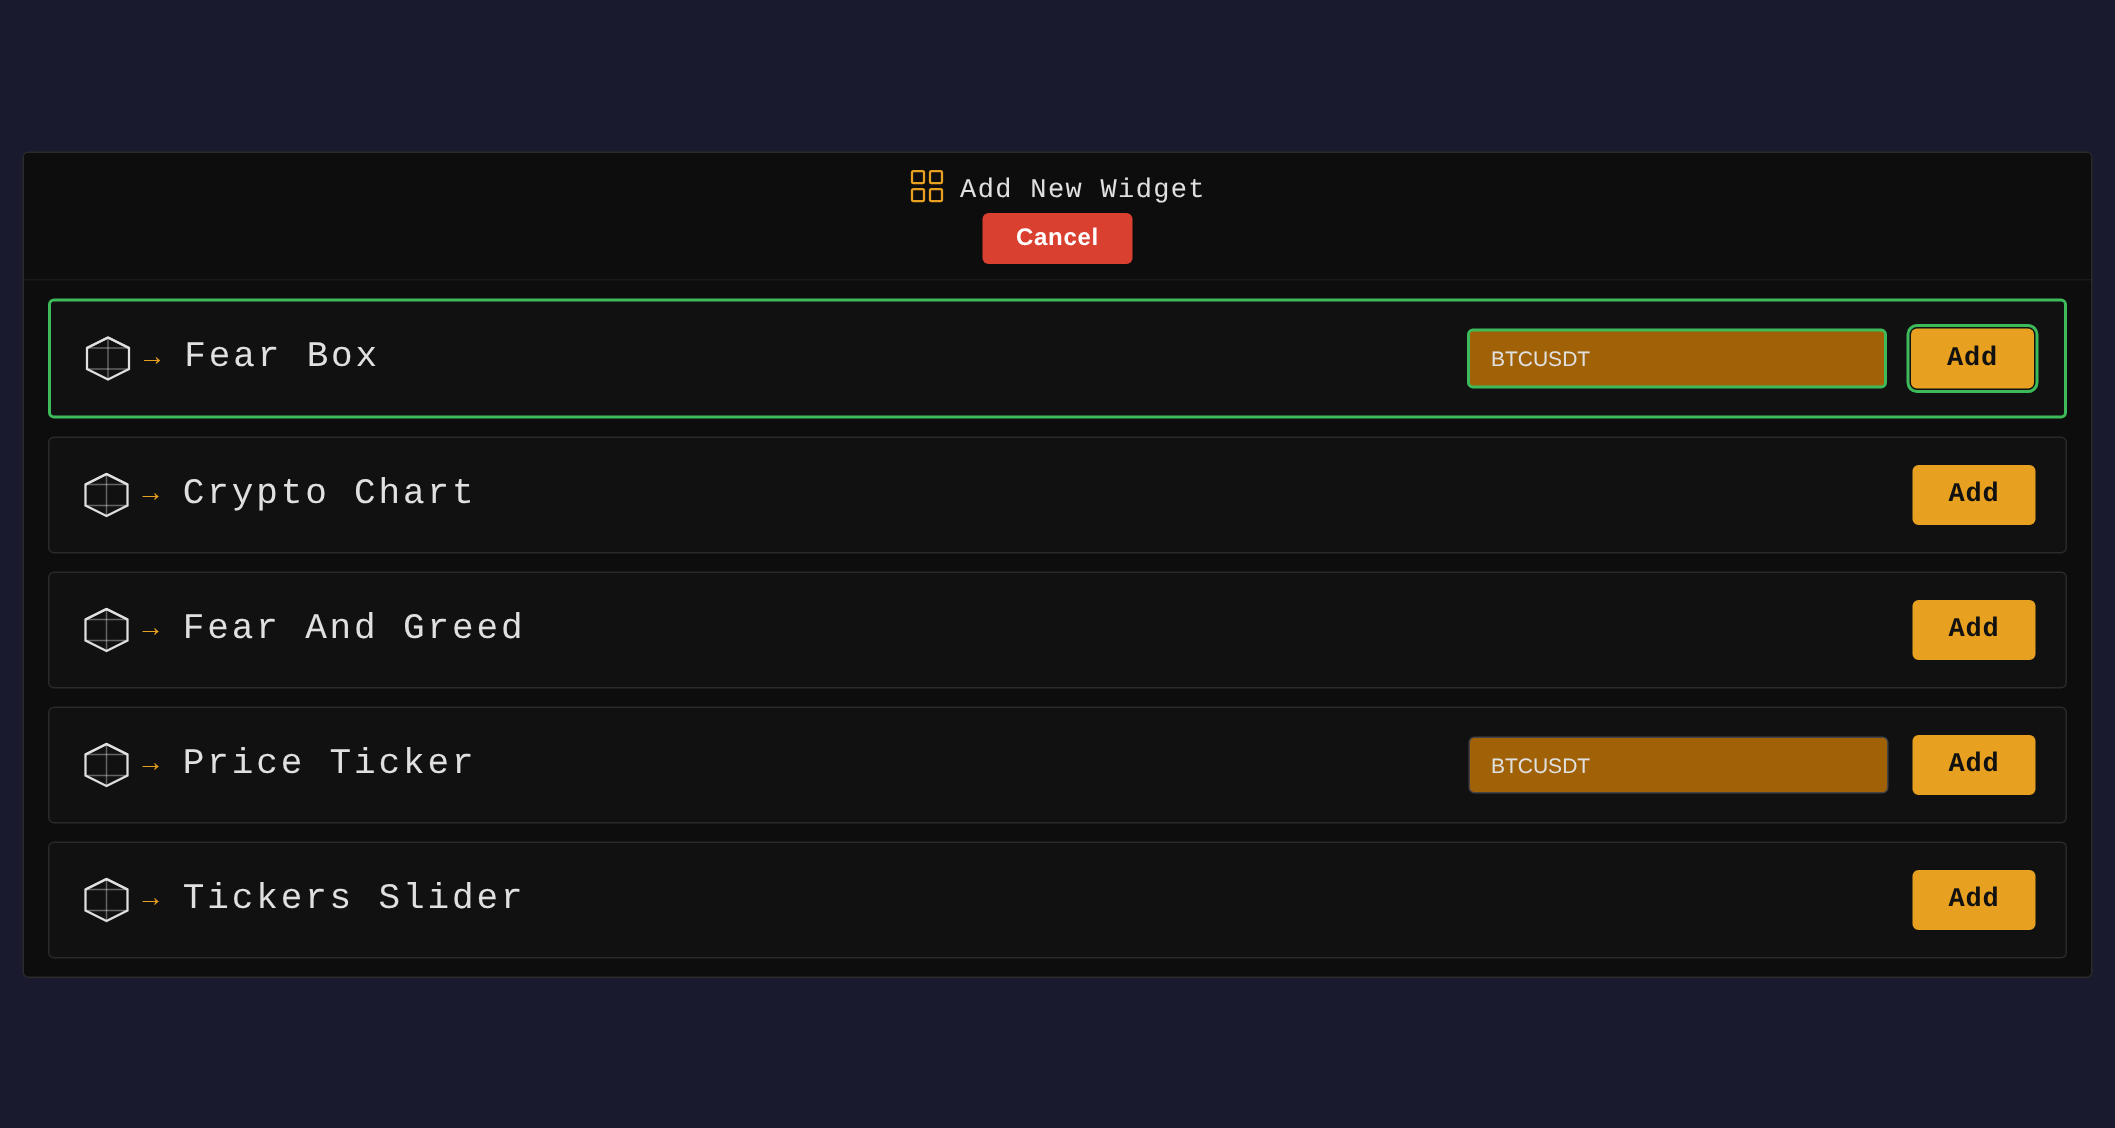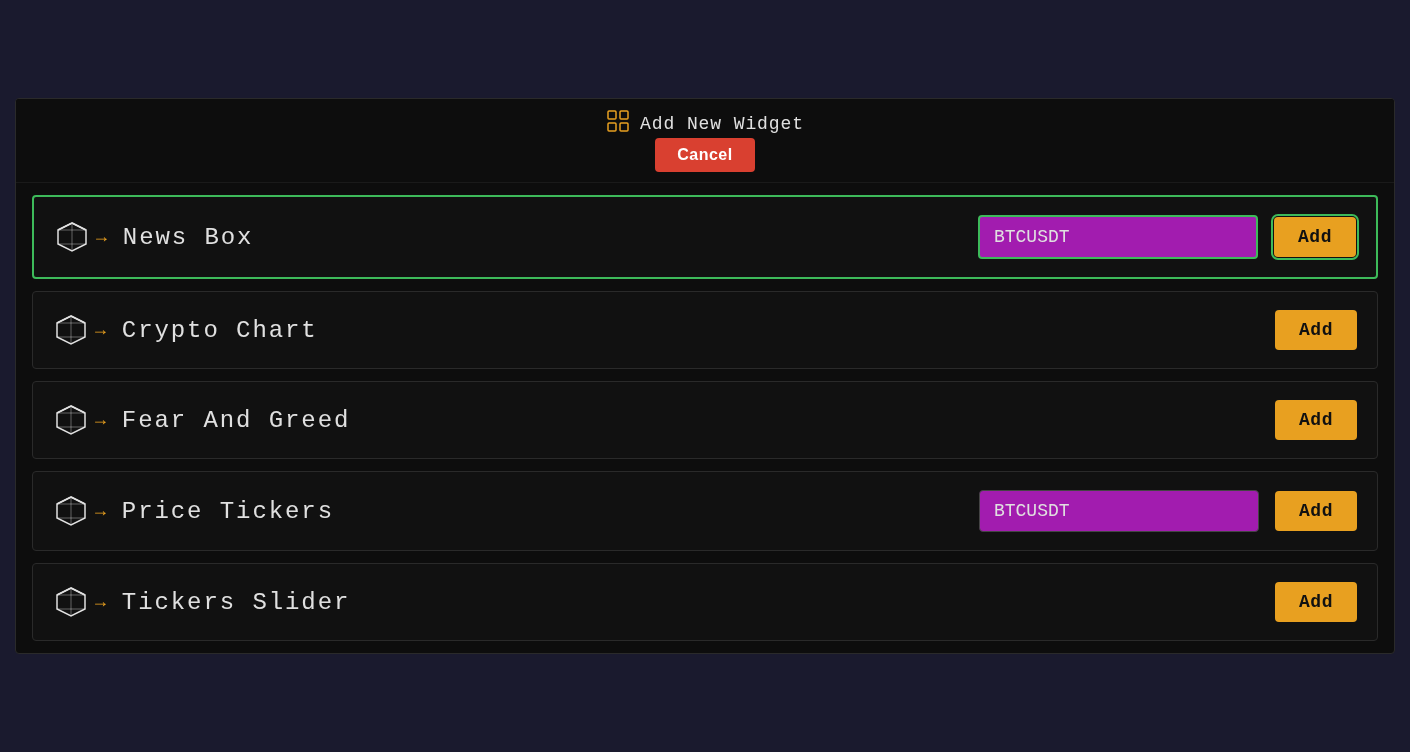--- a/index.html
+++ b/index.html
@@ -134,26 +134,26 @@
 
     .widget-name {
       color: #e0e0e0;
       font-size: 24px;
       font-weight: 400;
       letter-spacing: 0.08em;
       flex: 1;
     }
 
     .widget-input {
-      background: #a21caf;
+      background: #a16207;
       border: 1px solid #444;
       border-radius: 4px;
       color: #e0e0e0;
-      font-family: Liberation Mono, monospace;
-      font-size: 18px;
+      font-family: Liberation Sans, sans-serif;
+      font-size: 14px;
       padding: 10px 14px;
       width: 280px;
       outline: none;
     }
 
     .widget-row.selected .widget-input {
       border: 2px solid #3dba5a;
     }
 
     .add-button {
@@ -200,21 +200,21 @@
           <span class="box-icon"><svg viewBox="0 0 36 36" fill="none" xmlns="http://www.w3.org/2000/svg">
     <path d="M18 4L32 11V25L18 32L4 25V11L18 4Z" stroke="#e0e0e0" stroke-width="1.5" fill="none"></path>
     <path d="M18 4L18 32" stroke="#e0e0e0" stroke-width="1" opacity="0.4"></path>
     <path d="M4 11L32 11" stroke="#e0e0e0" stroke-width="1" opacity="0.4"></path>
     <path d="M4 25L32 25" stroke="#e0e0e0" stroke-width="1" opacity="0.4"></path>
     <path d="M18 4L4 11" stroke="#e0e0e0" stroke-width="1.5"></path>
     <path d="M18 4L32 11" stroke="#e0e0e0" stroke-width="1.5"></path>
   </svg></span>
           <span class="arrow-icon">→</span>
         </div>
-        <span class="widget-name">News Box</span>
+        <span class="widget-name">Fear Box</span>
         <input type="text" class="widget-input" placeholder="BTCUSDT" value="BTCUSDT" style="">
         <button class="add-button">Add</button>
       </div>
       <div class="widget-row">
         <div class="widget-icon-group">
           <span class="box-icon"><svg viewBox="0 0 36 36" fill="none" xmlns="http://www.w3.org/2000/svg">
     <path d="M18 4L32 11V25L18 32L4 25V11L18 4Z" stroke="#e0e0e0" stroke-width="1.5" fill="none"></path>
     <path d="M18 4L18 32" stroke="#e0e0e0" stroke-width="1" opacity="0.4"></path>
     <path d="M4 11L32 11" stroke="#e0e0e0" stroke-width="1" opacity="0.4"></path>
     <path d="M4 25L32 25" stroke="#e0e0e0" stroke-width="1" opacity="0.4"></path>
@@ -246,21 +246,21 @@
           <span class="box-icon"><svg viewBox="0 0 36 36" fill="none" xmlns="http://www.w3.org/2000/svg">
     <path d="M18 4L32 11V25L18 32L4 25V11L18 4Z" stroke="#e0e0e0" stroke-width="1.5" fill="none"></path>
     <path d="M18 4L18 32" stroke="#e0e0e0" stroke-width="1" opacity="0.4"></path>
     <path d="M4 11L32 11" stroke="#e0e0e0" stroke-width="1" opacity="0.4"></path>
     <path d="M4 25L32 25" stroke="#e0e0e0" stroke-width="1" opacity="0.4"></path>
     <path d="M18 4L4 11" stroke="#e0e0e0" stroke-width="1.5"></path>
     <path d="M18 4L32 11" stroke="#e0e0e0" stroke-width="1.5"></path>
   </svg></span>
           <span class="arrow-icon">→</span>
         </div>
-        <span class="widget-name">Price Tickers</span>
+        <span class="widget-name">Price Ticker</span>
         <input type="text" class="widget-input" placeholder="BTCUSDT" value="BTCUSDT" style="">
         <button class="add-button">Add</button>
       </div>
       <div class="widget-row">
         <div class="widget-icon-group">
           <span class="box-icon"><svg viewBox="0 0 36 36" fill="none" xmlns="http://www.w3.org/2000/svg">
     <path d="M18 4L32 11V25L18 32L4 25V11L18 4Z" stroke="#e0e0e0" stroke-width="1.5" fill="none"></path>
     <path d="M18 4L18 32" stroke="#e0e0e0" stroke-width="1" opacity="0.4"></path>
     <path d="M4 11L32 11" stroke="#e0e0e0" stroke-width="1" opacity="0.4"></path>
     <path d="M4 25L32 25" stroke="#e0e0e0" stroke-width="1" opacity="0.4"></path>

